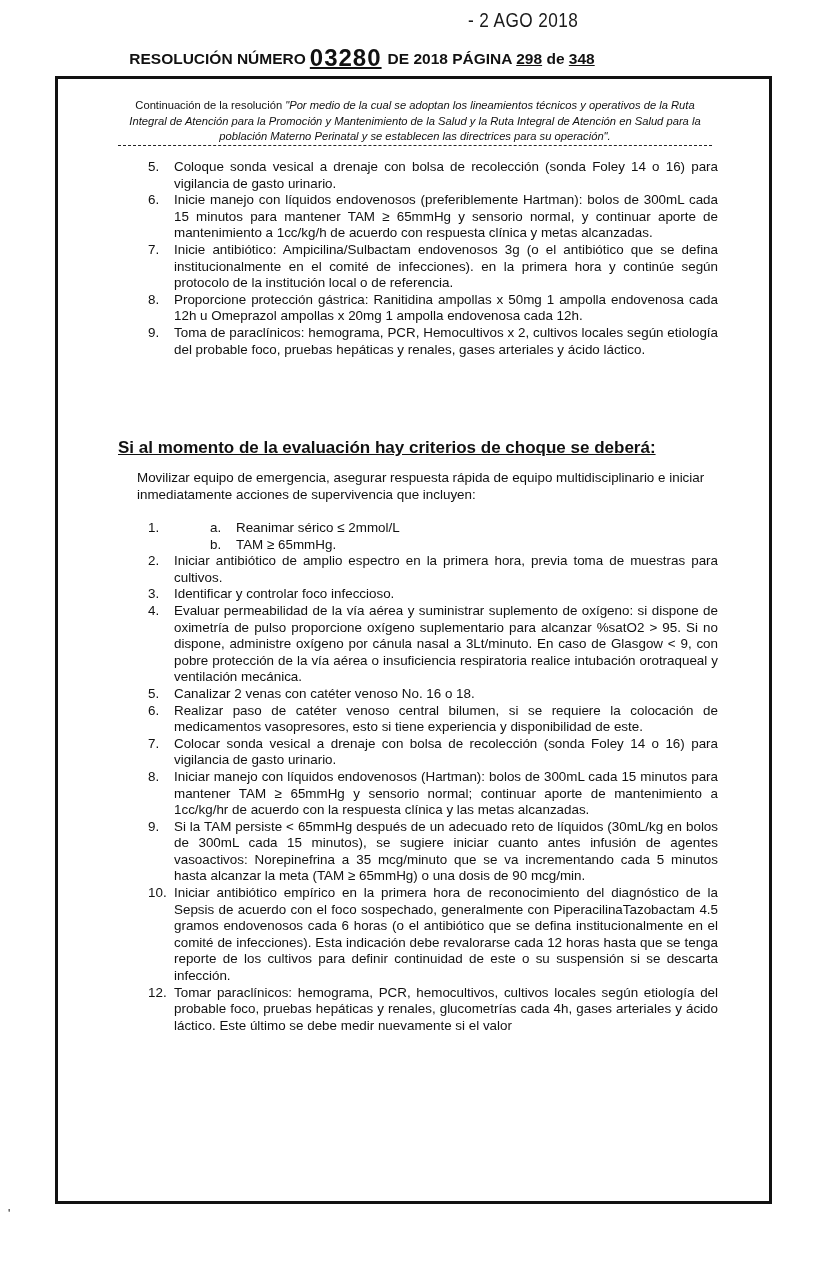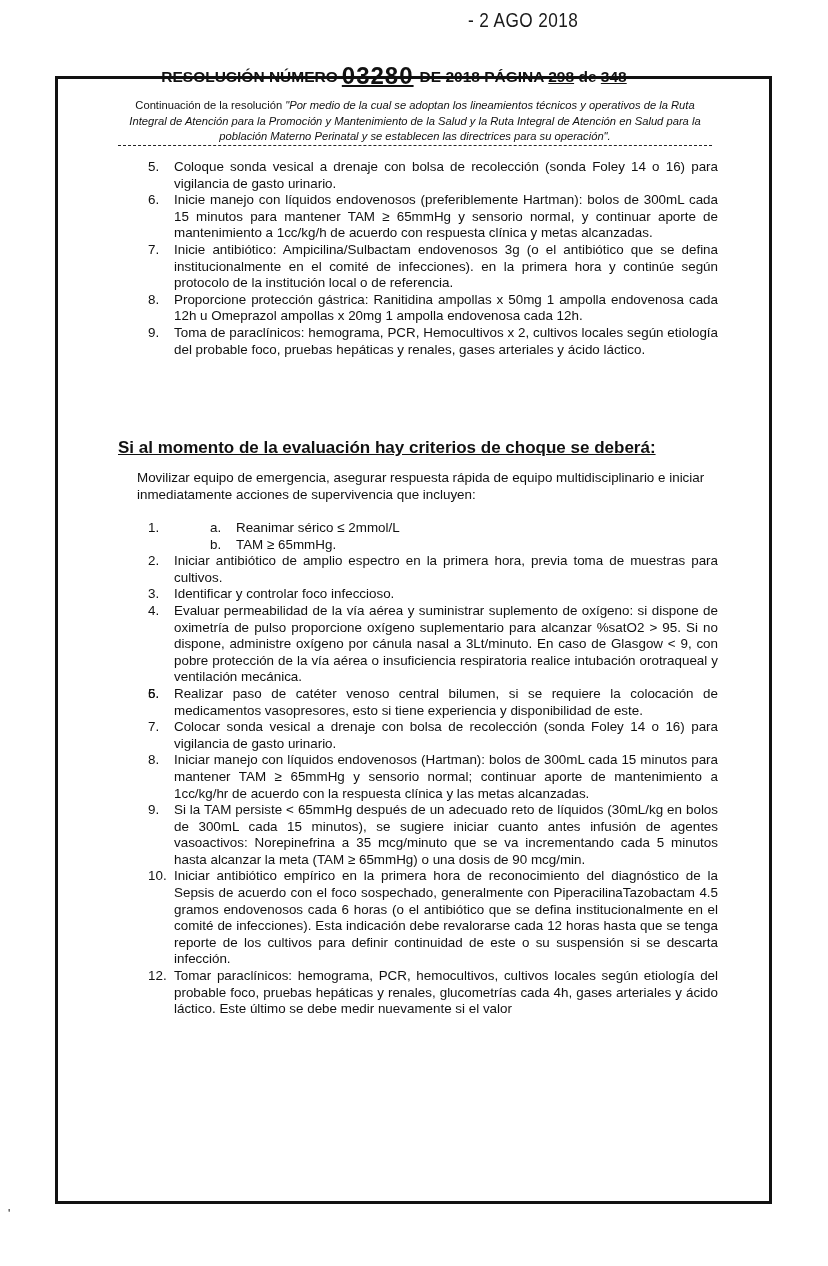--- a/index.html
+++ b/index.html
@@ -23,26 +23,25 @@
       font-size: 21px;
       letter-spacing: 0.5px;
       color: #1a1a1a;
       transform: scaleX(0.82);
       transform-origin: left top;
     }
     .header-line {
       position: absolute;
       left: 0;
       width: 724px;
-      top: 62px;
+      top: 44px;
       text-align: center;
       font-weight: bold;
       font-size: 15.5px;
       white-space: nowrap;
-      margin-left: 32px;
     }
     .header-line .hnum {
       font-size: 24px;
       letter-spacing: 1px;
       text-decoration: underline;
       text-decoration-thickness: 1.5px;
       display: inline-block;
       padding: 0 6px 0 4px;
       vertical-align: -2px;
     }
@@ -175,21 +174,21 @@
   <li>
     <span class="num">1.</span>
     <ol class="list sub" style="position:static;">
       <li><span class="num">a.</span><span>Reanimar sérico ≤ 2mmol/L</span></li>
       <li><span class="num">b.</span><span>TAM ≥ 65mmHg.</span></li>
     </ol>
   </li>
   <li><span class="num">2.</span><span>Iniciar antibiótico de amplio espectro en la primera hora, previa toma de muestras para cultivos.</span></li>
   <li><span class="num">3.</span><span>Identificar y controlar foco infeccioso.</span></li>
   <li><span class="num">4.</span><span>Evaluar permeabilidad de la vía aérea y suministrar suplemento de oxígeno: si dispone de oximetría de pulso proporcione oxígeno suplementario para alcanzar %satO2 &gt; 95. Si no dispone, administre oxígeno por cánula nasal a 3Lt/minuto. En caso de Glasgow &lt; 9, con pobre protección de la vía aérea o insuficiencia respiratoria realice intubación orotraqueal y ventilación mecánica.</span></li>
-  <li><span class="num">5.</span></li>
+  <li><span class="num">5.</span><span>Canalizar 2 venas con catéter venoso No. 16 o 18.</span></li>
   <li><span class="num">6.</span><span>Realizar paso de catéter venoso central bilumen, si se requiere la colocación de medicamentos vasopresores, esto si tiene experiencia y disponibilidad de este.</span></li>
   <li><span class="num">7.</span><span>Colocar sonda vesical a drenaje con bolsa de recolección (sonda Foley 14 o 16) para vigilancia de gasto urinario.</span></li>
   <li><span class="num">8.</span><span>Iniciar manejo con líquidos endovenosos (Hartman): bolos de 300mL cada 15 minutos para mantener TAM ≥ 65mmHg y sensorio normal; continuar aporte de mantenimiento a 1cc/kg/hr de acuerdo con la respuesta clínica y las metas alcanzadas.</span></li>
   <li><span class="num">9.</span><span>Si la TAM persiste &lt; 65mmHg después de un adecuado reto de líquidos (30mL/kg en bolos de 300mL cada 15 minutos), se sugiere iniciar cuanto antes infusión de agentes vasoactivos: Norepinefrina a 35 mcg/minuto que se va incrementando cada 5 minutos hasta alcanzar la meta (TAM ≥ 65mmHg) o una dosis de 90 mcg/min.</span></li>
   <li><span class="num">10.</span><span>Iniciar antibiótico empírico en la primera hora de reconocimiento del diagnóstico de la Sepsis de acuerdo con el foco sospechado, generalmente con PiperacilinaTazobactam 4.5 gramos endovenosos cada 6 horas (o el antibiótico que se defina institucionalmente en el comité de infecciones). Esta indicación debe revalorarse cada 12 horas hasta que se tenga reporte de los cultivos para definir continuidad de este o su suspensión si se descarta infección.</span></li>
   <li><span class="num">12.</span><span>Tomar paraclínicos: hemograma, PCR, hemocultivos, cultivos locales según etiología del probable foco, pruebas hepáticas y renales, glucometrías cada 4h, gases arteriales y ácido láctico. Este último se debe medir nuevamente si el valor</span></li>
 </ol>
 
 <div class="tick">'</div>
 

